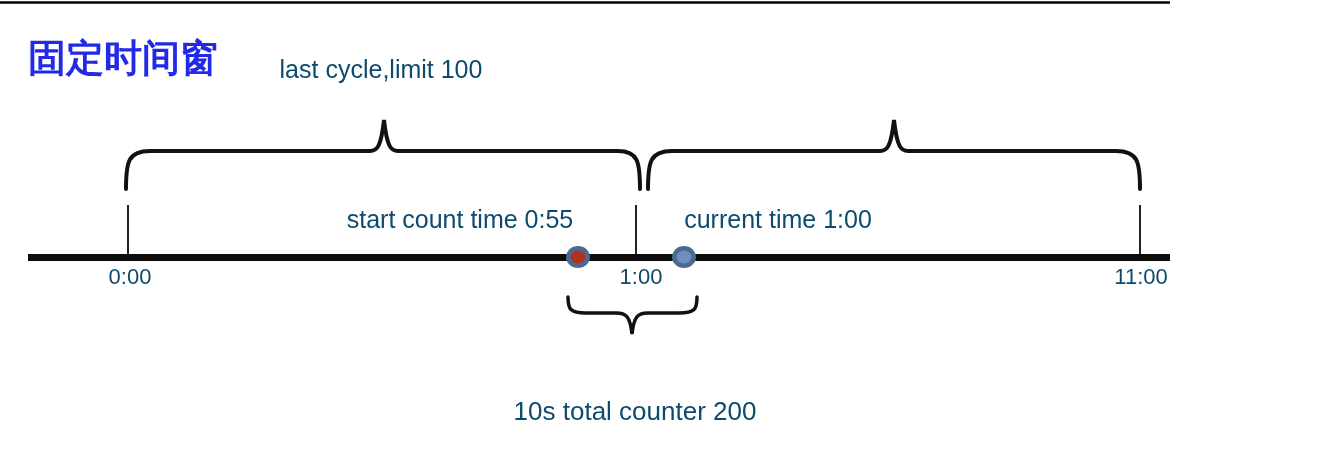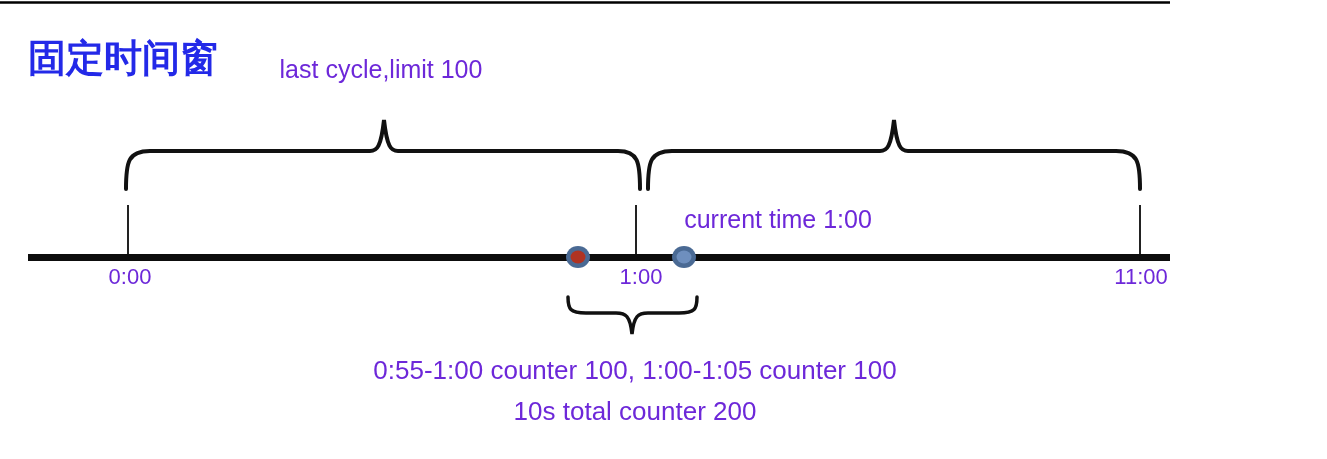--- a/index.html
+++ b/index.html
@@ -19,21 +19,21 @@
   .toprule { stroke: #000000; stroke-width: 2.5; }
   .brace   { fill: none; stroke: #111111; stroke-width: 4; stroke-linecap: round; }
   .brace-sm{ fill: none; stroke: #111111; stroke-width: 3.5; stroke-linecap: round; }
   .tick    { stroke: #222222; stroke-width: 2; }
   .axis    { stroke-width: 7; }
   .arrowhead { fill: #ffffff; stroke: #0d0d0d; stroke-width: 5; stroke-linejoin: miter; }
   .lbl {
     position: absolute;
     transform: translateX(-50%);
     white-space: nowrap;
-    color: #6d28d9;
+    color: #0c4a6e;
     line-height: 1.15;
     text-align: right;
   }
   .cycle-lbl  { font-size: 25px; }
   .marker-lbl { font-size: 25px; }
   .time-lbl   { font-size: 22px; }
   .summary-lbl{ font-size: 26px; }
   .title {
     position: absolute;
     left: 28px; top: 33px;
@@ -70,22 +70,22 @@
     <ellipse cx="684" cy="257" rx="12" ry="11" fill="#4a6a94"></ellipse>
     <ellipse cx="684" cy="257" rx="7.5" ry="6.5" fill="#6e8fbe"></ellipse>
 
     <path class="brace-sm" d="M 568,297 C 568,309 570,313 586,313 L 616,313 C 626,313 630,316 632,334 C 634,316 638,313 648,313 L 679,313 C 695,313 697,309 697,297"></path>
   </svg>
 
   <div class="title">固定时间窗</div>
 
   <div class="lbl cycle-lbl" style="left:381px; top:55px">last cycle,limit 100</div>
 
+  <div class="lbl marker-lbl" style="left:460px; top:205px">start count time 0:55</div>
   <div class="lbl marker-lbl" style="left:778px; top:205px">current time 1:00</div>
 
   <div class="lbl time-lbl" style="left:130px; top:264px">0:00</div>
   <div class="lbl time-lbl" style="left:641px; top:264px">1:00</div>
   <div class="lbl time-lbl" style="left:1141px; top:264px">11:00</div>
 
-  <div class="lbl summary-lbl" style="left:635px; top:356px">0:55-1:00 counter 100, 1:00-1:05 counter 100</div>
   <div class="lbl summary-lbl" style="left:635px; top:397px">10s total counter 200</div>
 
 </div>
 
 </body></html>

